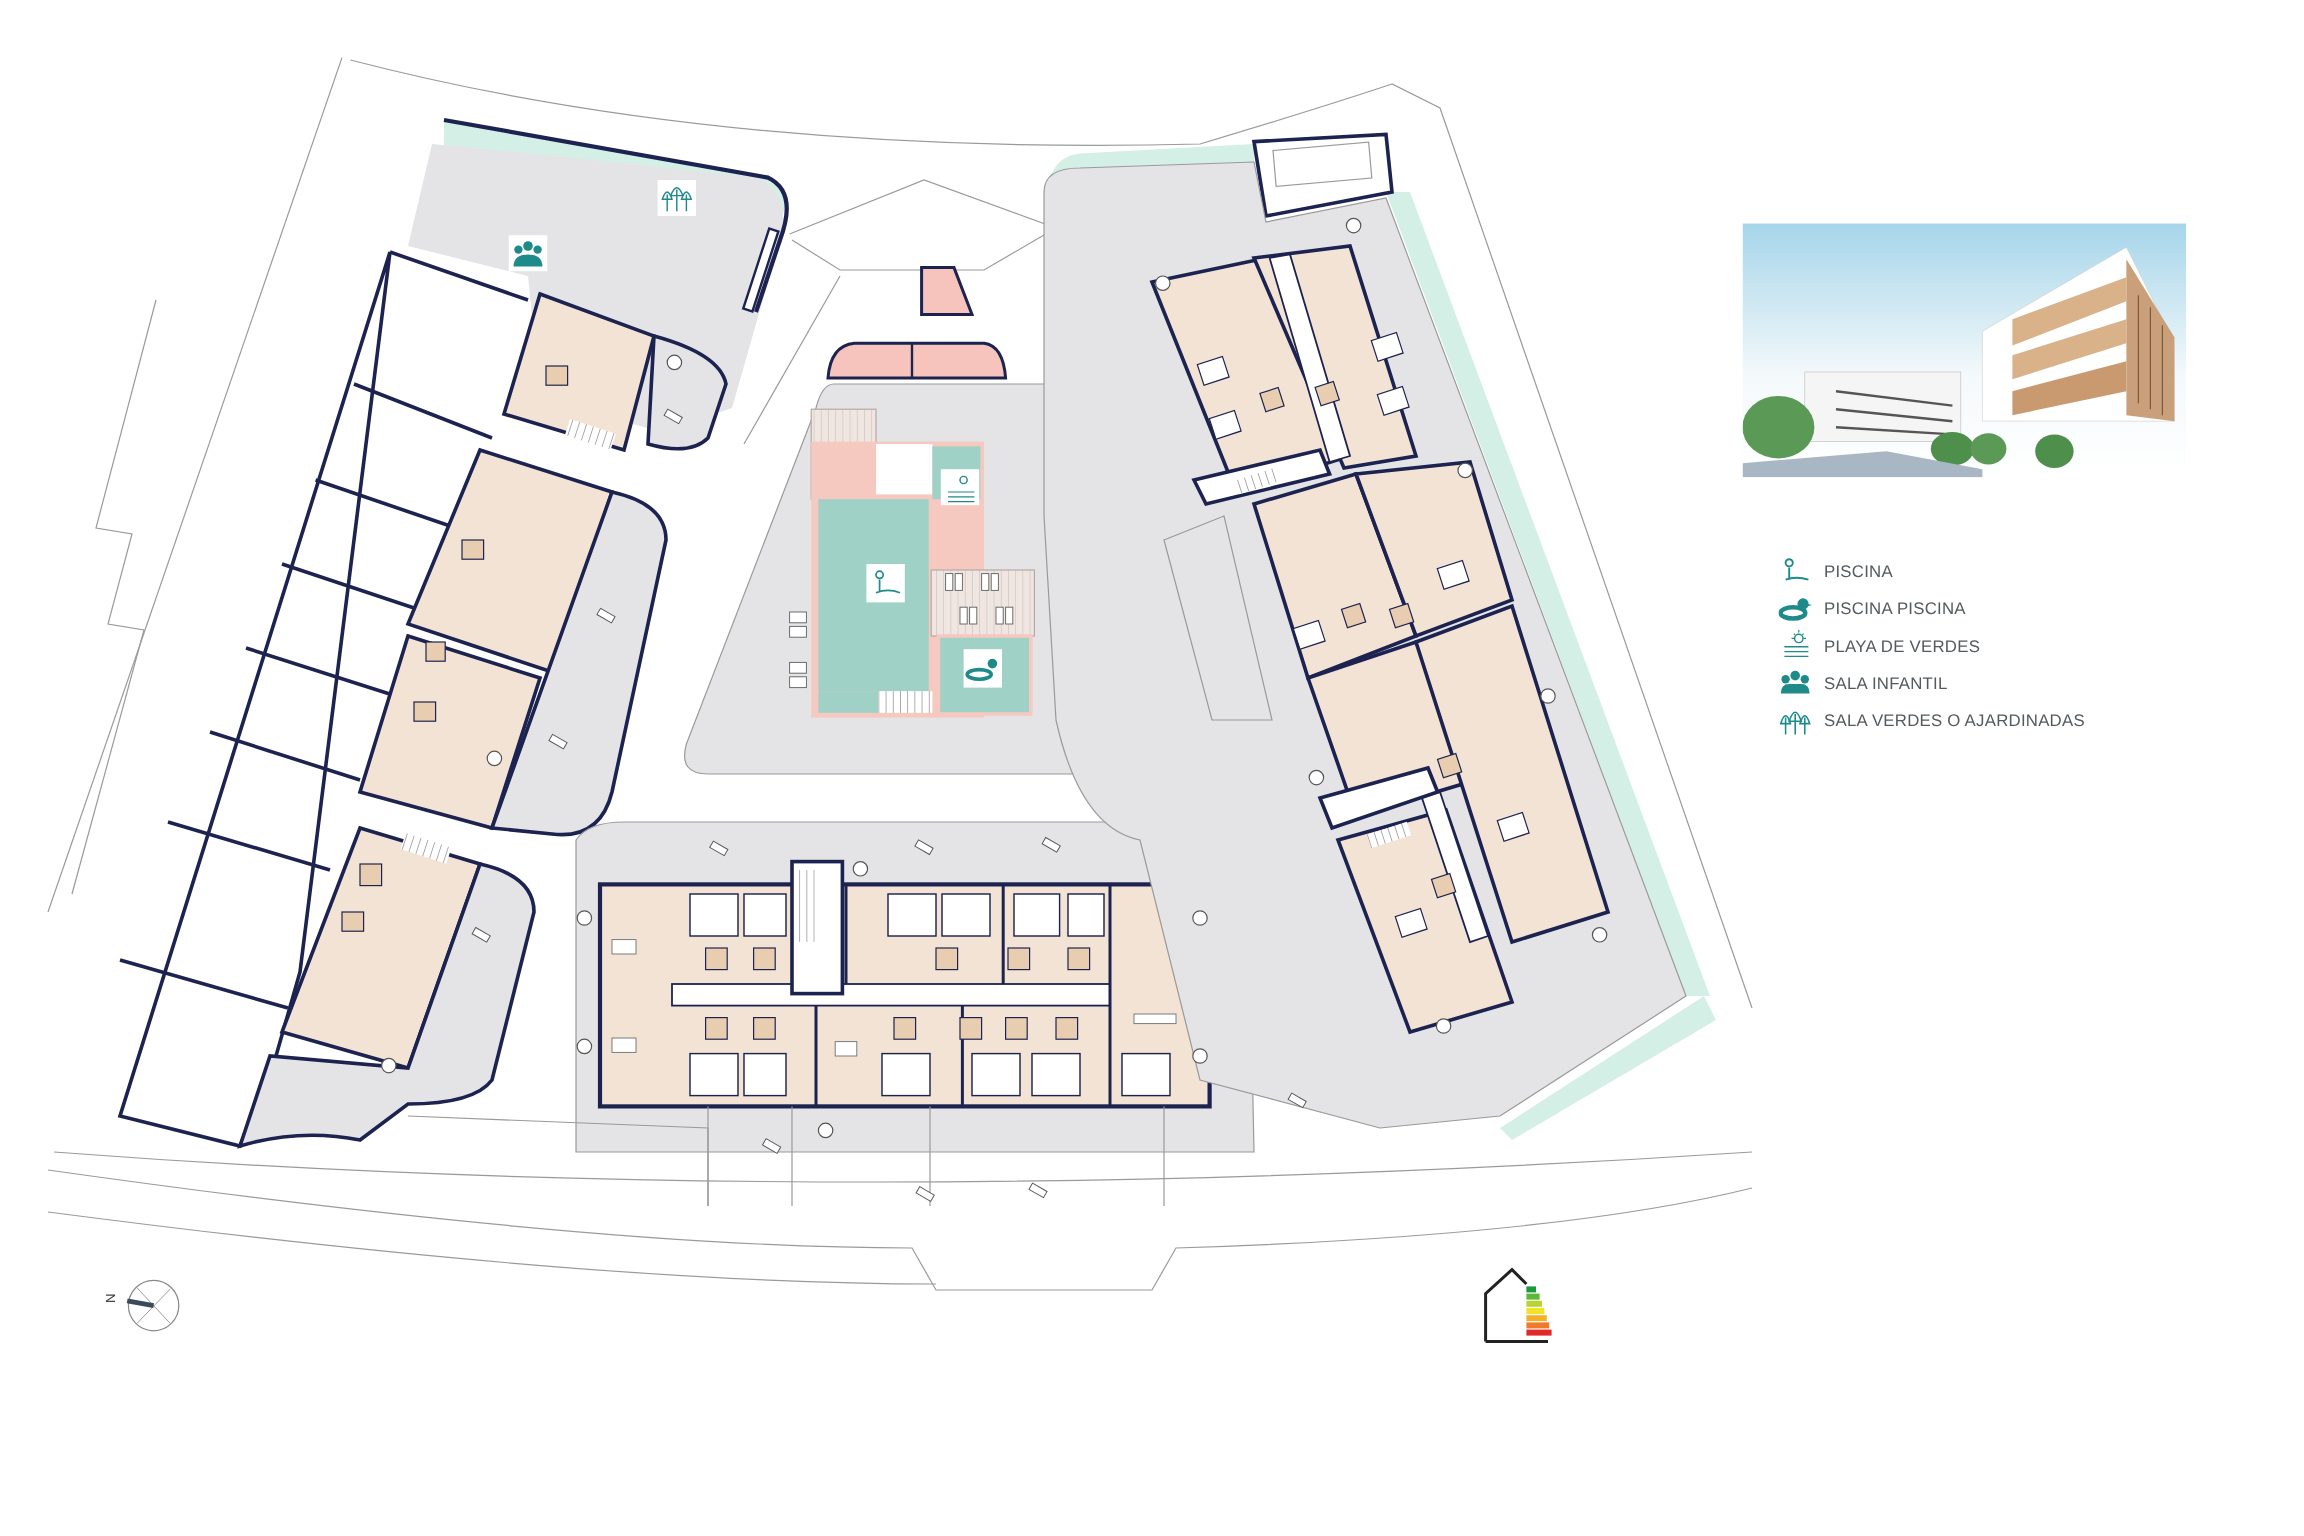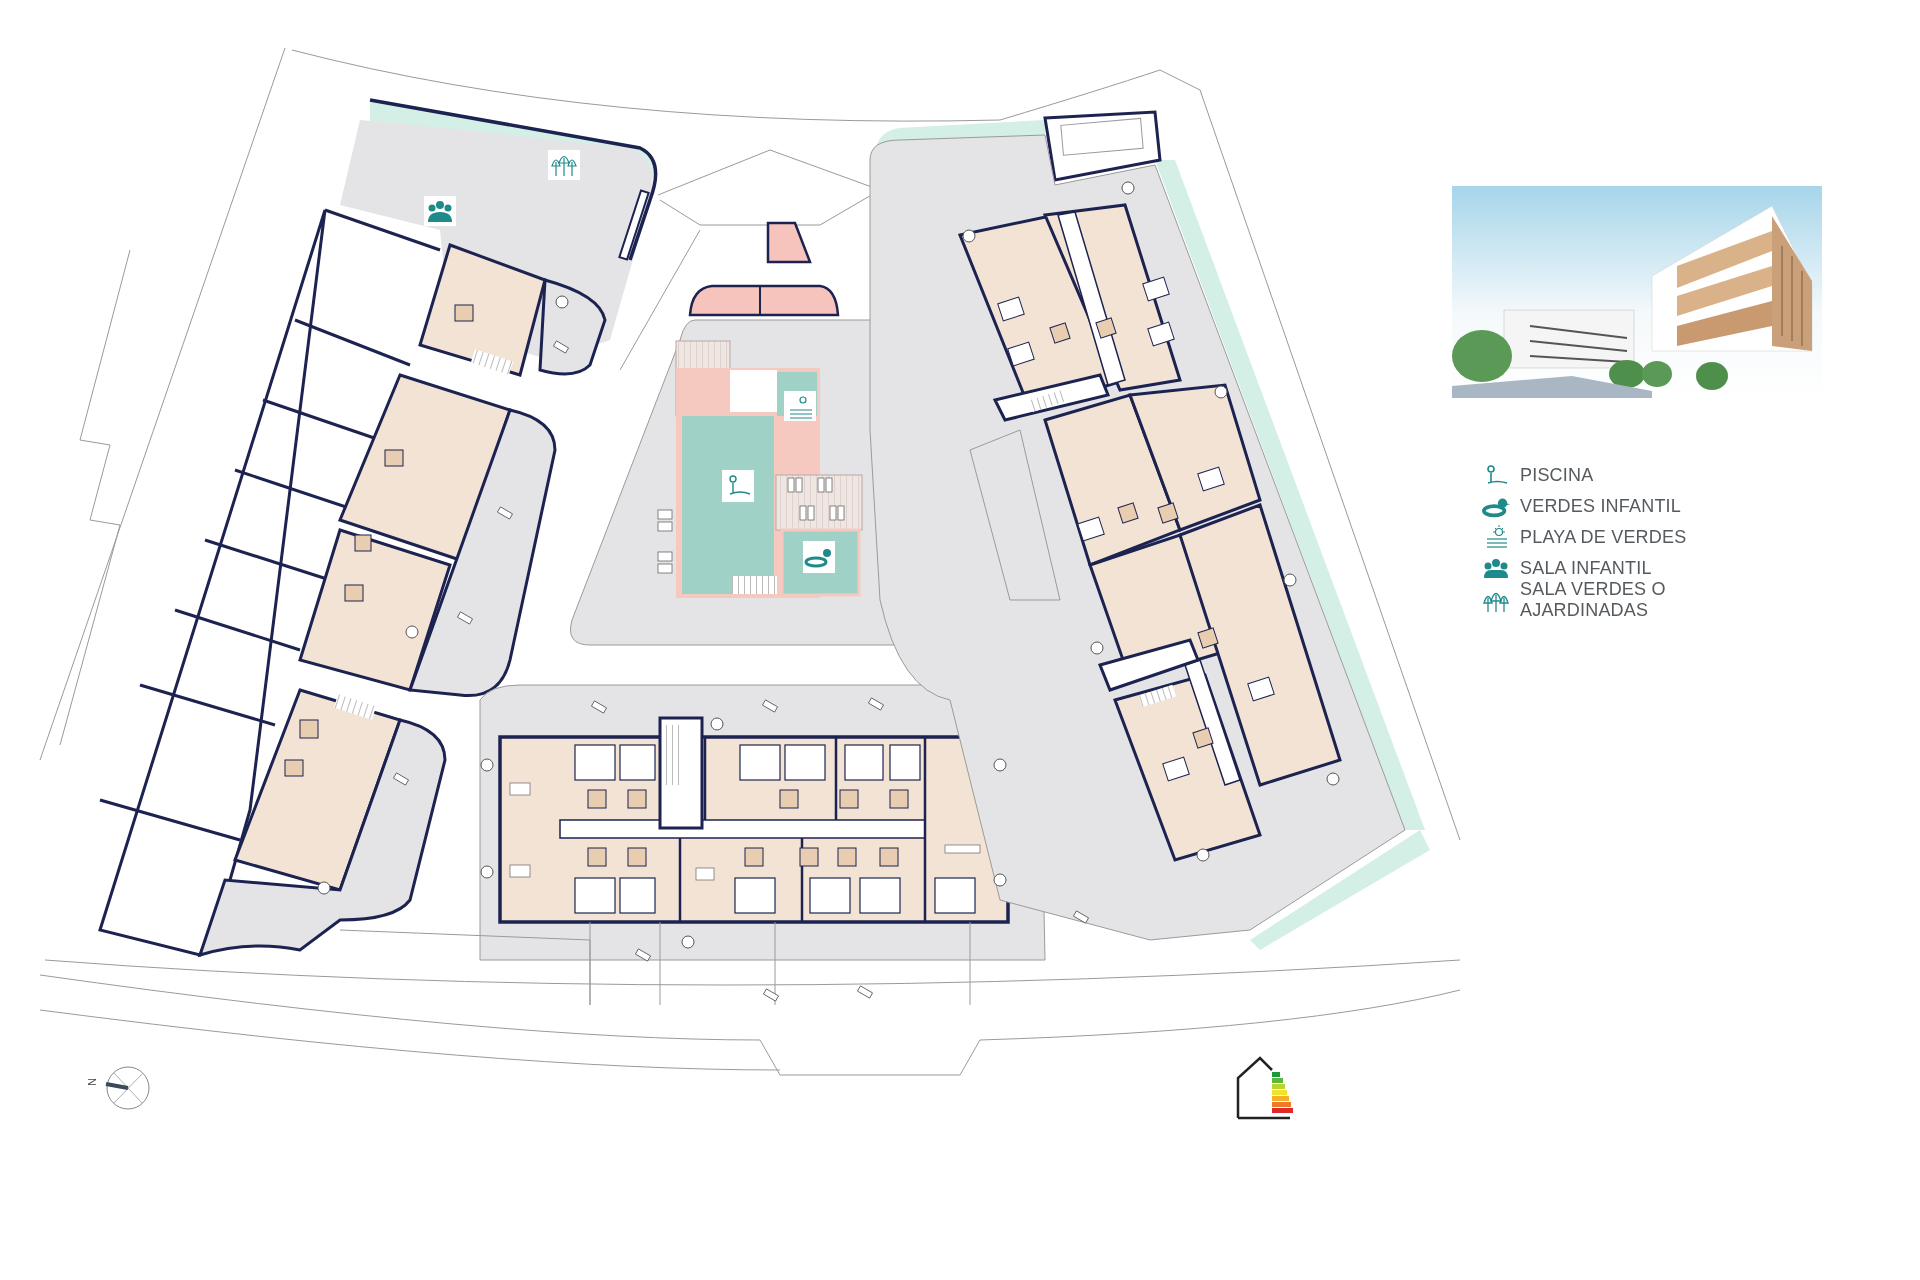--- a/index.html
+++ b/index.html
@@ -3,21 +3,21 @@
 <meta charset="utf-8">
 <style>
   html, body { margin: 0; padding: 0; background: #ffffff; }
   body { width: 1920px; height: 1280px; position: relative; overflow: hidden;
          font-family: "Liberation Sans", sans-serif; }
   #plan { position: absolute; left: 0; top: 0; width: 1920px; height: 1280px; }
   .legend { position: absolute; left: 1482px; top: 460px; width: 300px; }
   .legend-item { display: flex; align-items: center; height: 31px; }
   .legend-icon { width: 28px; height: 26px; margin-right: 10px; display: flex;
                  align-items: center; justify-content: center; }
-  .legend-label { font-size: 18px; color: #555a5e; letter-spacing: 0.2px; }
+  .legend-label { font-size: 14px; color: #555a5e; letter-spacing: 0.2px; }
   .render { position: absolute; left: 1452px; top: 186px; width: 370px; height: 212px;
             overflow: hidden; }
   .compass { position: absolute; left: 84px; top: 1064px; }
   .energy { position: absolute; left: 1236px; top: 1056px; }
 </style>
 </head>
 <body>
 
 <svg id="plan" viewBox="0 0 1920 1280" xmlns="http://www.w3.org/2000/svg">
   <defs>
@@ -351,21 +351,21 @@
     <span class="legend-label">PISCINA</span>
   </div>
   <div class="legend-item">
     <span class="legend-icon">
       <svg width="30" height="24" viewBox="0 0 30 24">
           <ellipse cx="13" cy="16" rx="11" ry="5" fill="none" stroke="#1f8a8a" stroke-width="4"></ellipse>
           <circle cx="22" cy="8" r="5" fill="#1f8a8a"></circle>
           <path d="M26 8 L30 9 L26 10 Z" fill="#1f8a8a"></path>
         </svg>
     </span>
-    <span class="legend-label">VERDES INFANTIL</span>
+    <span class="legend-label">PISCINA PISCINA</span>
   </div>
   <div class="legend-item">
     <span class="legend-icon">
       <svg width="26" height="26" viewBox="0 0 26 26">
           <circle cx="16" cy="7" r="3.5" fill="none" stroke="#1f8a8a" stroke-width="1.2"></circle>
           <g stroke="#1f8a8a" stroke-width="1">
             <line x1="16" y1="0" x2="16" y2="2"></line>
             <line x1="10" y1="7" x2="12" y2="7"></line>
             <line x1="20" y1="7" x2="22" y2="7"></line>
             <line x1="12" y1="3" x2="13" y2="4"></line>

